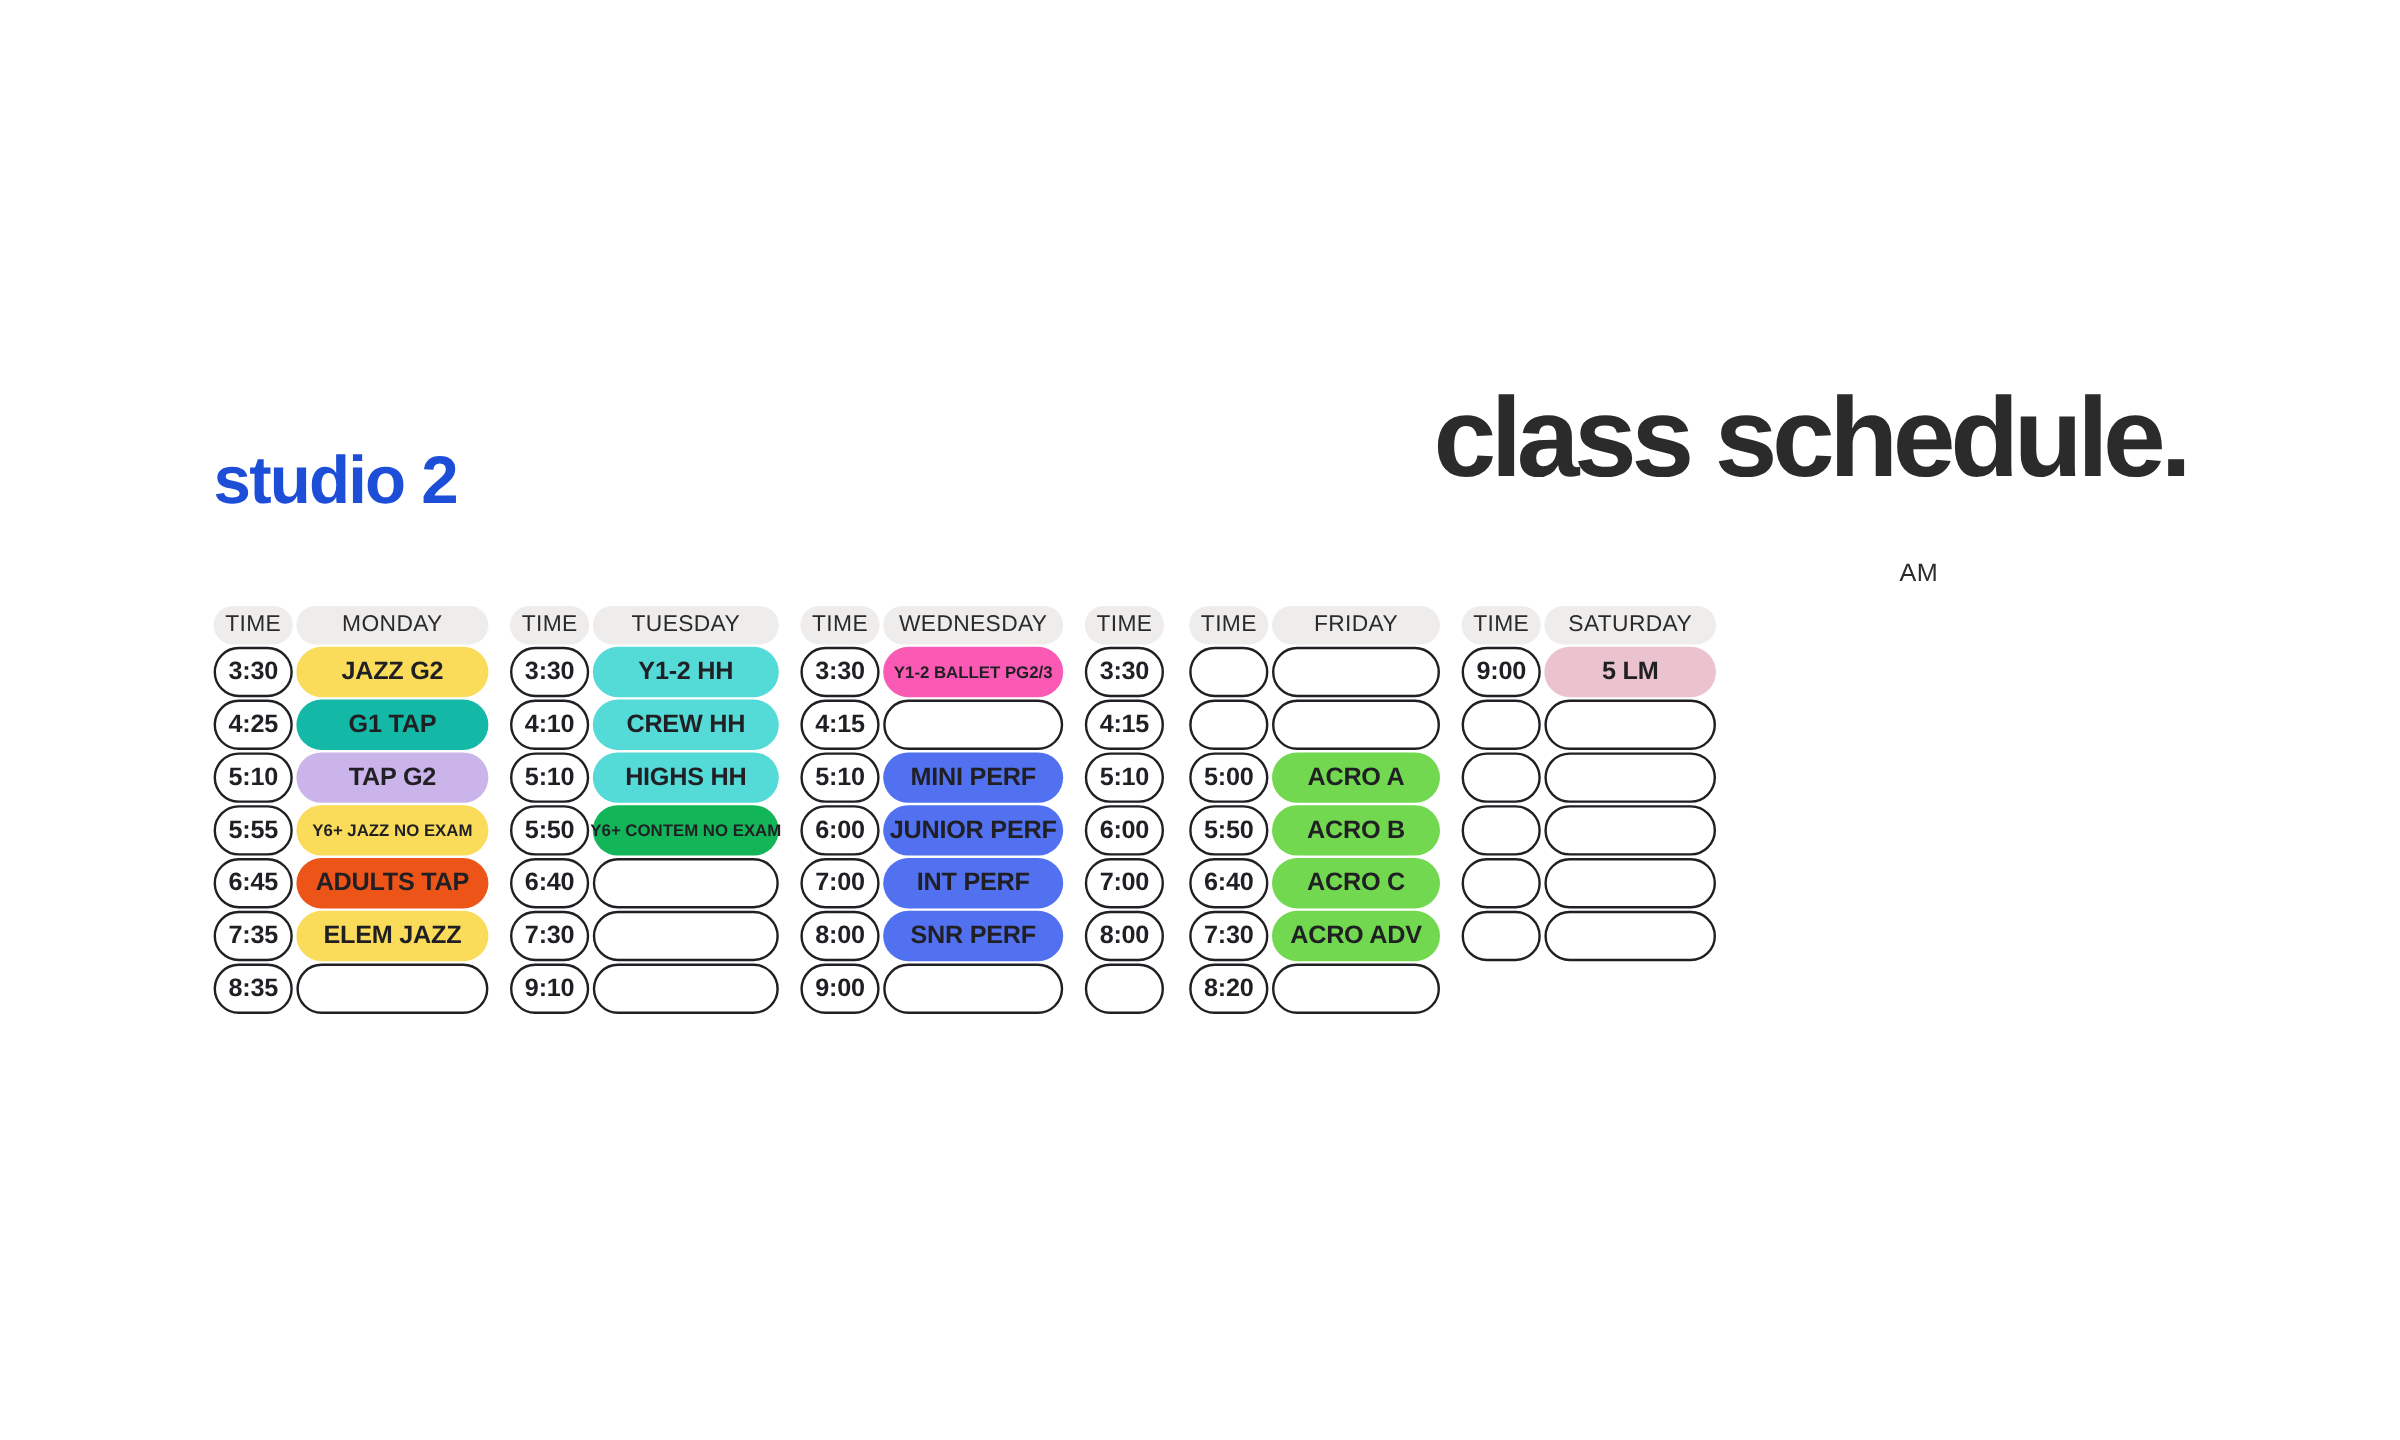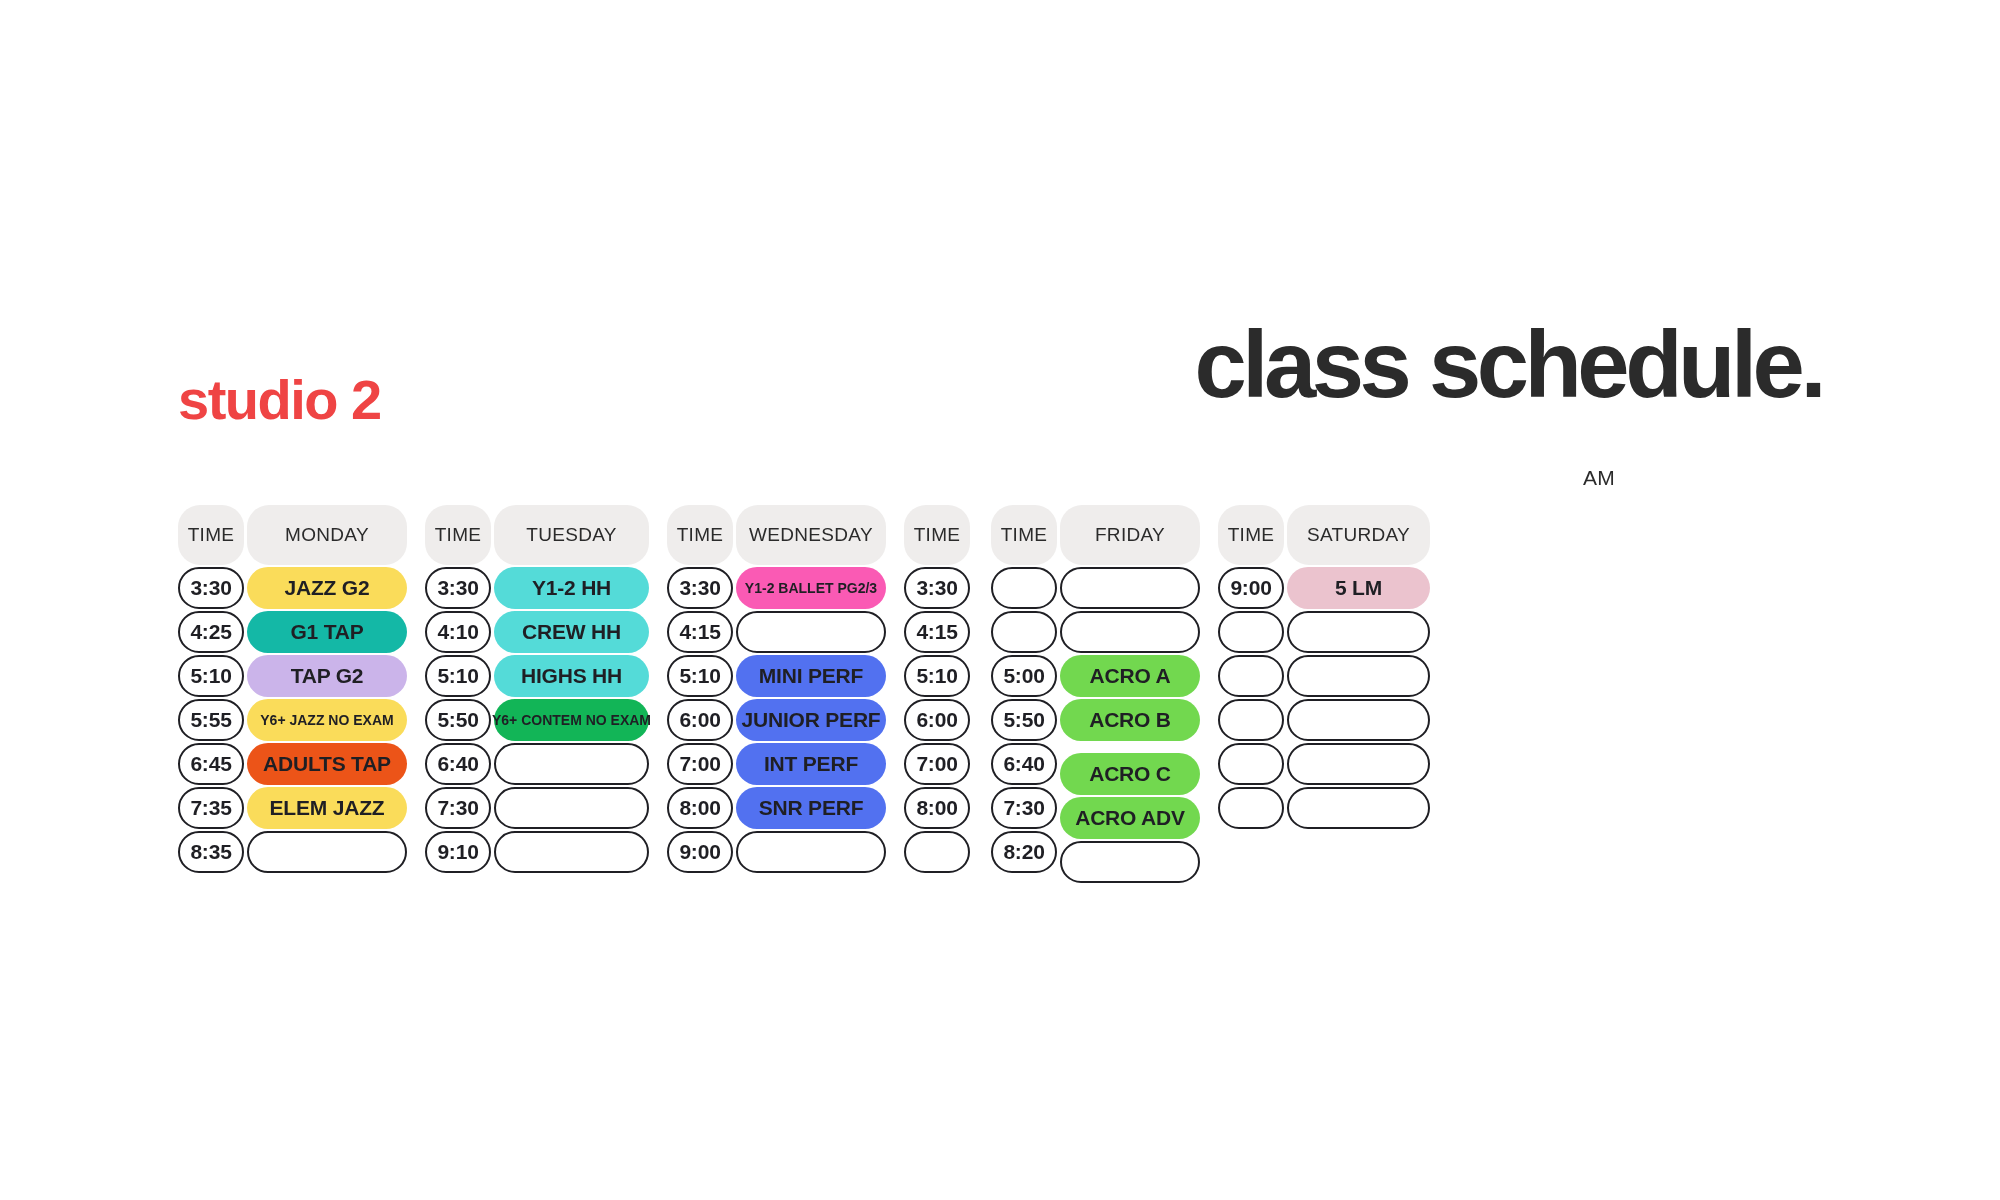--- a/index.html
+++ b/index.html
@@ -20,21 +20,21 @@
   }
 
   
   .studio-title {
     position: absolute;
     left: 178px;
     top: 372px;
     font-size: 56px;
     font-weight: 700;
     letter-spacing: -1.5px;
-    color: #ef4444;
+    color: #1d4ed8;
     line-height: 1;
   }
 
   .main-title {
     position: absolute;
     right: 178px;
     top: 318px;
     font-size: 94px;
     font-weight: 700;
     letter-spacing: -4.5px;
@@ -81,21 +81,21 @@
   .col.class-col.w-tuesday  { width: 155px; }
   .col.class-col.w-wednesday{ width: 150px; }
   .col.class-col.w-thursday { width: 140px; }
   .col.class-col.w-friday   { width: 140px; }
   .col.class-col.w-saturday { width: 143px; }
 
   .gap-after { margin-right: 18px; }
 
   
   .hdr {
-    height: 60px;
+    height: 32px;
     border-radius: 22px;
     background: #efedec;
     display: flex;
     align-items: center;
     justify-content: center;
     font-size: 19px;
     font-weight: 400;
     color: #2b2b2b;
     letter-spacing: 0.3px;
     white-space: nowrap;
@@ -228,21 +228,21 @@
           <div class="cell time">6:40</div>
           <div class="cell time">7:30</div>
           <div class="cell time">8:20</div>
         </div>
         <div class="col class-col w-friday">
           <div class="hdr">FRIDAY</div>
           <div class="cell empty"></div>
           <div class="cell empty"></div>
           <div class="cell filled" style="background: rgb(114, 216, 79);">ACRO A</div>
           <div class="cell filled" style="background: rgb(114, 216, 79);">ACRO B</div>
-          <div class="cell filled" style="background: rgb(114, 216, 79); margin-top: 10px;">ACRO C</div>
+          <div class="cell filled" style="background: rgb(114, 216, 79);">ACRO C</div>
           <div class="cell filled" style="background: rgb(114, 216, 79);">ACRO ADV</div>
           <div class="cell empty"></div>
         </div>
       </div>
       <div class="day-block">
         <div class="col time-col">
           <div class="hdr">TIME</div>
           <div class="cell time">9:00</div>
           <div class="cell time"></div>
           <div class="cell time"></div>

